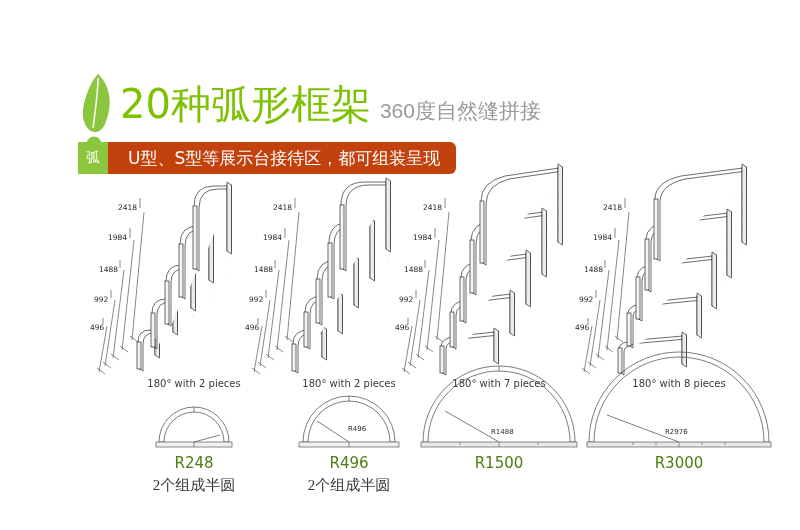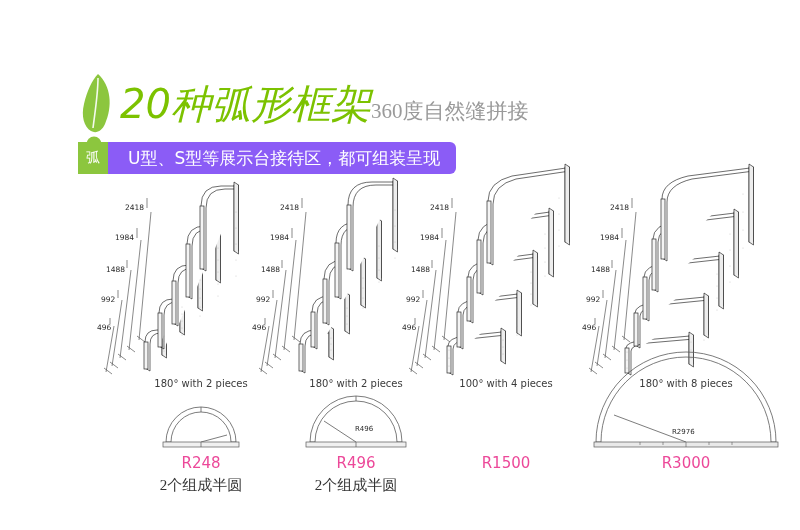--- a/index.html
+++ b/index.html
@@ -13,59 +13,59 @@
   }
   .page{position:relative;width:800px;height:530px;}
 
   
   .header{position:absolute;left:78px;top:72px;width:650px;height:110px;}
   .leaf-logo{position:absolute;left:0;top:0;width:42px;height:82px;}
   .title-row{position:absolute;left:42px;top:10px;height:58px;display:flex;align-items:baseline;}
   .title-main{
     font-size:40px;color:#7cc200;letter-spacing:0px;
     font-family:"DejaVu Sans","Liberation Sans",sans-serif;
-    line-height:44px;white-space:nowrap;font-style:italic;
+    line-height:44px;white-space:nowrap;
   }
   .title-sub{
-    font-size:21px;color:#9a9a9a;white-space:nowrap;
-    font-family:Liberation Serif, serif;
+    font-size:21px;color:#9a9a9a;margin-left:9px;white-space:nowrap;
+    font-family:Liberation Sans, sans-serif;
   }
   .subbar{position:absolute;left:0px;top:70px;height:32px;display:flex;align-items:stretch;}
   .subbar-badge{
     width:30px;background:#8cc63e;color:#ffffff;
     font-size:14px;display:flex;align-items:center;justify-content:center;
     font-family:"DejaVu Sans","Liberation Sans",sans-serif;
   }
   .subbar-text{
-    background:#8b5cf6;color:#ffffff;font-size:17px;
+    background:#c2410c;color:#ffffff;font-size:17px;
     display:flex;align-items:center;padding:0 16px 0 20px;
     border-radius:0 6px 6px 0;white-space:nowrap;
     font-family:"DejaVu Sans","Liberation Sans",sans-serif;
   }
 
   
-  .panels{position:absolute;left:16px;top:190px;width:719px;height:320px;}
+  .panels{position:absolute;left:9px;top:190px;width:719px;height:320px;}
   .panel{position:absolute;top:0;width:200px;height:320px;}
   .p0{left:85px;}
   .p1{left:240px;}
   .p2{left:390px;}
   .p3{left:570px;}
 
   .iso-wrap{position:absolute;left:0;top:0;width:200px;height:190px;}
   .iso-svg{position:absolute;left:0;top:0;}
 
   .pieces-label{
     position:absolute;top:188px;width:100%;text-align:center;
     font-size:10px;color:#3a3a3a;
     font-family:"DejaVu Sans","Liberation Sans",sans-serif;
   }
   .arc-wrap{position:absolute;top:200px;left:0;width:200px;height:62px;}
   .cap-code{
     position:absolute;top:264px;width:100%;text-align:center;
-    font-size:15px;color:#ec4899;
+    font-size:15px;color:#4d7c0f;
     font-family:"DejaVu Sans","Liberation Sans",sans-serif;
   }
   .cap-desc{
     position:absolute;top:286px;width:100%;text-align:center;
     font-size:15px;color:#333333;
     font-family:Liberation Serif, serif;
   }
   svg{display:block;overflow:visible;}
   .dim-text{font-size:7.5px;fill:#2a2a2a;font-family:"DejaVu Sans",sans-serif;}
   .r-text{font-size:7px;fill:#2a2a2a;font-family:"DejaVu Sans",sans-serif;}
@@ -445,22 +445,43 @@
               <circle cx="153" cy="24" r="0.4"></circle>
               <circle cx="153" cy="40" r="0.4"></circle>
               <circle cx="153" cy="56" r="0.4"></circle>
             <circle cx="43" cy="160" r="0.4"></circle>
               <circle cx="43" cy="168" r="0.4"></circle>
               <circle cx="43" cy="176" r="0.4"></circle>
           </g>
         </svg>
       </div>
 
-      <div class="pieces-label">100° with 4 pieces</div>
-
+      <div class="pieces-label">180° with 7 pieces</div>
+
+      <div class="arc-wrap">
+        <svg width="200" height="62" viewBox="0 0 200 62">
+          <g stroke="#5a5a5a" stroke-width="0.8" fill="none">
+            <path d="M24 52 A76 76 0 0 1 176 52"></path>
+            <path d="M29 52 A71 71 0 0 1 171 52"></path>
+            <line x1="24" y1="52" x2="29" y2="52"></line>
+            <line x1="171" y1="52" x2="176" y2="52"></line>
+            <line x1="100" y1="-24" x2="100" y2="-19"></line>
+            <line x1="100" y1="52" x2="46" y2="21"></line>
+          </g>
+          <g stroke="#5a5a5a" stroke-width="0.7" fill="#e9e9e9">
+            <rect x="22" y="52" width="156" height="5"></rect>
+          </g>
+          <g stroke="#5a5a5a" stroke-width="0.6">
+            <line x1="100" y1="52" x2="100" y2="57"></line>
+            <line x1="61" y1="52" x2="61" y2="55"></line>
+            <line x1="139" y1="52" x2="139" y2="55"></line>
+          </g>
+          <text class="r-text" x="92" y="44">R1488</text>
+        </svg>
+      </div>
 
       <div class="cap-code">R1500</div>
     </div>
 
     <div class="panel p3">
       <div class="iso-wrap">
         <svg class="iso-svg" width="200" height="190" viewBox="0 0 200 190">
           <g stroke="#3a3a3a" stroke-width="0.6" fill="none">
             <line x1="50" y1="22" x2="38" y2="150"></line>
             <line x1="46" y1="8" x2="46" y2="18"></line>

